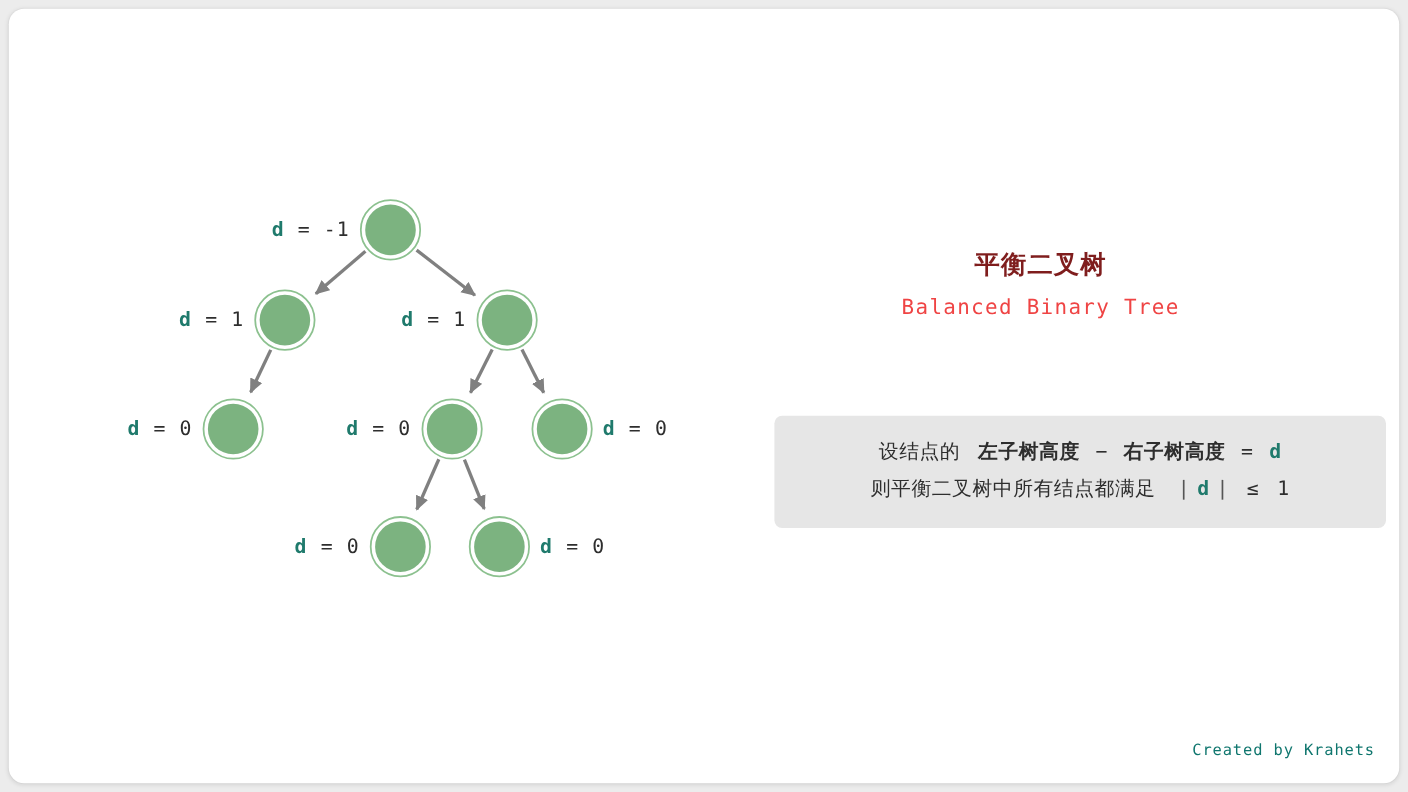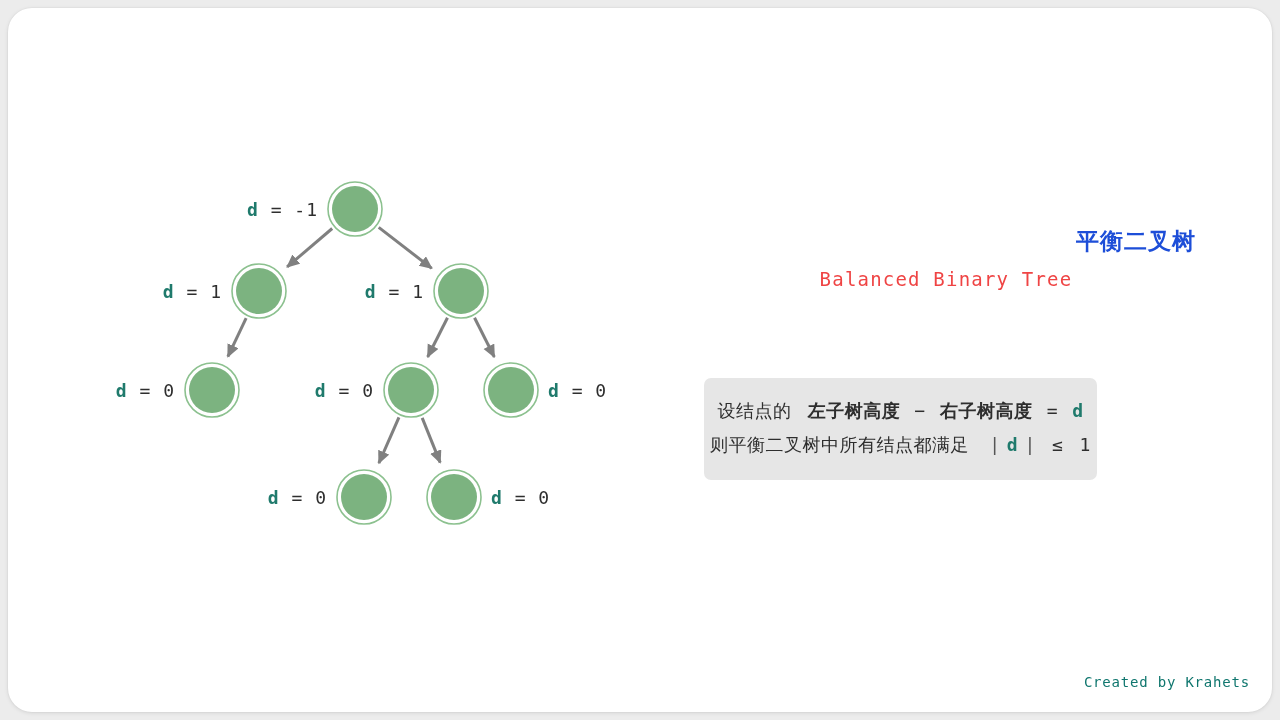--- a/index.html
+++ b/index.html
@@ -13,21 +13,21 @@
     font-family: "DejaVu Sans", sans-serif;
     overflow: hidden;
   }
   #canvas {
     position: absolute;
     left: 8px;
     top: 8px;
     width: 1264px;
     height: 704px;
     background: #ffffff;
-    border-radius: 24px;
+    border-radius: 14px;
     box-shadow: 0 1px 4px rgba(0,0,0,0.10), 0 0 0 1px rgba(0,0,0,0.02);
     overflow: hidden;
   }
   #tree-svg {
     position: absolute;
     left: 0;
     top: 0;
     width: 1264px;
     height: 704px;
   }
@@ -51,42 +51,42 @@
   .lbl-right { transform: translate(0, -50%); }
   .lbl-left  { transform: translate(-100%, -50%); }
 
   #info-panel {
     position: absolute;
     left: 688px;
     top: 218px;
     width: 500px;
   }
   #title-cn {
-    text-align: right;
+    text-align: center;
     font-family: "DejaVu Sans", sans-serif;
     font-size: 23px;
     font-weight: bold;
-    color: #1d4ed8;
+    color: #7f1d1d;
     letter-spacing: 1px;
     line-height: 30px;
   }
   #title-en {
     text-align: center;
     font-family: "DejaVu Sans Mono", monospace;
     font-size: 19px;
     color: #ef4444;
     letter-spacing: 1.2px;
     margin-top: 10px;
     line-height: 26px;
   }
   #formula-box {
     position: absolute;
     left: 8px;
     top: 152px;
-    width: 393px;
+    width: 556px;
     background: #e6e6e6;
     border-radius: 7px;
     padding: 16px 0 18px 0;
     box-sizing: border-box;
   }
   .formula-line {
     font-family: "DejaVu Sans", sans-serif;
     font-size: 18px;
     color: #2e2e2e;
     text-align: center;

